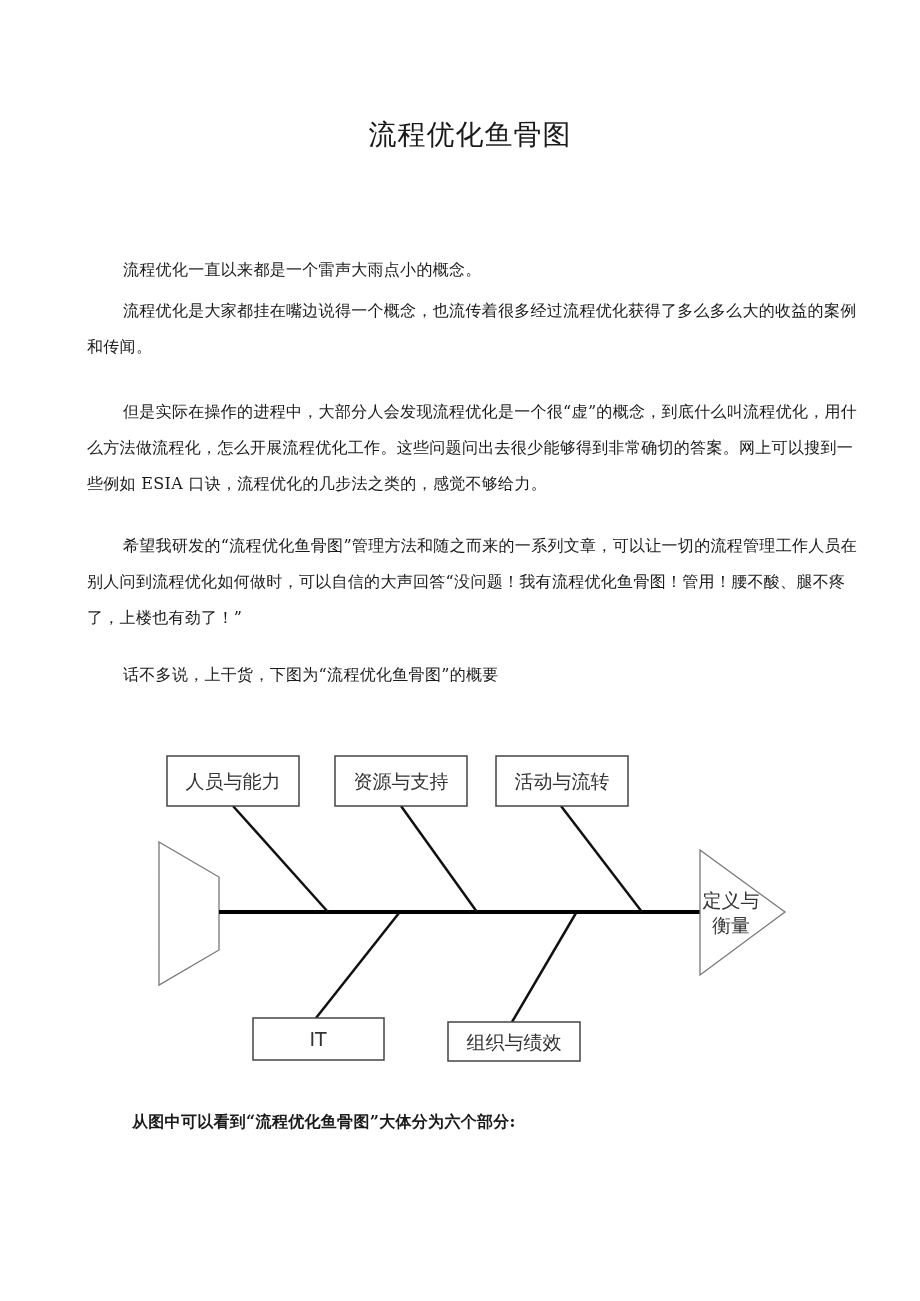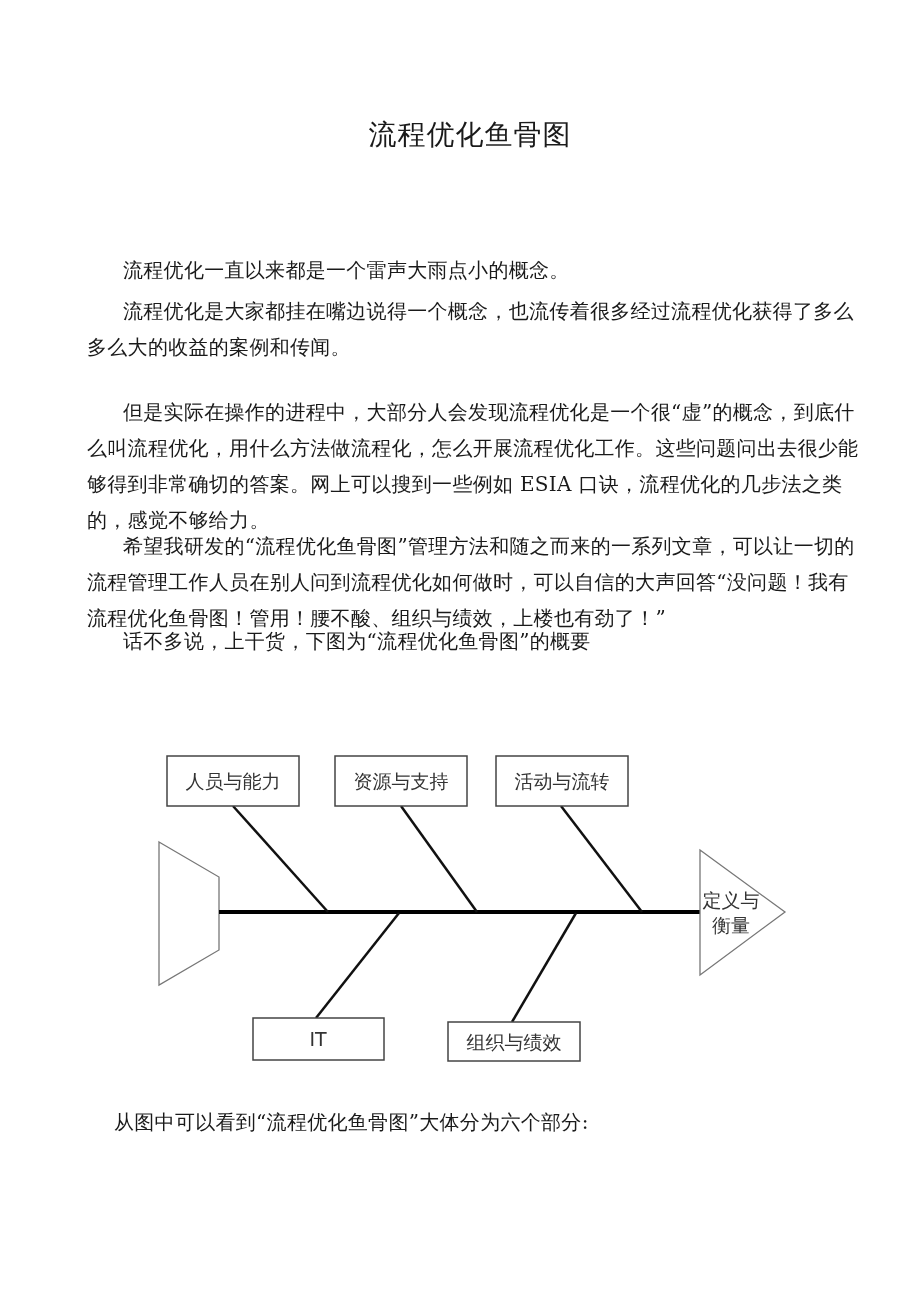--- a/index.html
+++ b/index.html
@@ -1,39 +1,39 @@
 <!DOCTYPE html>
 <html><head>
 <meta charset="utf-8">
 <style>
   html, body { margin: 0; padding: 0; background: #ffffff; }
   body { width: 920px; height: 1301px; position: relative; overflow: hidden;
          font-family: "DejaVu Serif", "Liberation Serif", serif; color: #1a1a1a; }
   .title { position: absolute; top: 116px; left: 0; width: 940px; text-align: center;
            font-size: 28px; letter-spacing: 1px; font-weight: normal; margin: 0; }
-  .para { position: absolute; left: 87px; width: 780px; font-size: 20px;
+  .para { position: absolute; left: 87px; width: 780px; font-size: 16px;
           line-height: 36px; margin: 0; text-indent: 36px; letter-spacing: 0.3px; }
   #p1 { top: 252px; }
   #p2 { top: 293px; }
   #p3 { top: 394px; }
   #p4 { top: 528px; }
-  #p5 { top: 623px; }
-  #p6 { top: 1104px; left: 78px; }
+  #p5 { top: 657px; }
+  #p6 { top: 1104px; left: 96px; font-weight: bold; }
   .diagram { position: absolute; left: 0; top: 0; width: 920px; height: 1301px; pointer-events: none; }
   .box-label { font-family: "DejaVu Sans", "Liberation Sans", sans-serif; font-size: 19px; fill: #333333; }
 </style>
 </head>
 <body>
 
 <h1 class="title">流程优化鱼骨图</h1>
 
 <p class="para" id="p1">流程优化一直以来都是一个雷声大雨点小的概念。</p>
 <p class="para" id="p2">流程优化是大家都挂在嘴边说得一个概念，也流传着很多经过流程优化获得了多么多么大的收益的案例和传闻。</p>
 <p class="para" id="p3">但是实际在操作的进程中，大部分人会发现流程优化是一个很“虚”的概念，到底什么叫流程优化，用什么方法做流程化，怎么开展流程优化工作。这些问题问出去很少能够得到非常确切的答案。网上可以搜到一些例如 ESIA 口诀，流程优化的几步法之类的，感觉不够给力。</p>
-<p class="para" id="p4">希望我研发的“流程优化鱼骨图”管理方法和随之而来的一系列文章，可以让一切的流程管理工作人员在别人问到流程优化如何做时，可以自信的大声回答“没问题！我有流程优化鱼骨图！管用！腰不酸、组织与绩效，上楼也有劲了！”</p>
+<p class="para" id="p4">希望我研发的“流程优化鱼骨图”管理方法和随之而来的一系列文章，可以让一切的流程管理工作人员在别人问到流程优化如何做时，可以自信的大声回答“没问题！我有流程优化鱼骨图！管用！腰不酸、腿不疼了，上楼也有劲了！”</p>
 <p class="para" id="p5">话不多说，上干货，下图为“流程优化鱼骨图”的概要</p>
 
 <svg class="diagram" viewBox="0 0 920 1301" xmlns="http://www.w3.org/2000/svg">
 
   <polygon points="159,842 219,877 219,950 159,985" fill="#ffffff" stroke="#777777" stroke-width="1.3"></polygon>
 
   <line x1="219" y1="912" x2="700" y2="912" stroke="#000000" stroke-width="4"></line>
 
   <polygon points="700,850 785,912 700,975" fill="#ffffff" stroke="#777777" stroke-width="1.3"></polygon>
   <text class="box-label" x="731" y="907" text-anchor="middle">定义与</text>

